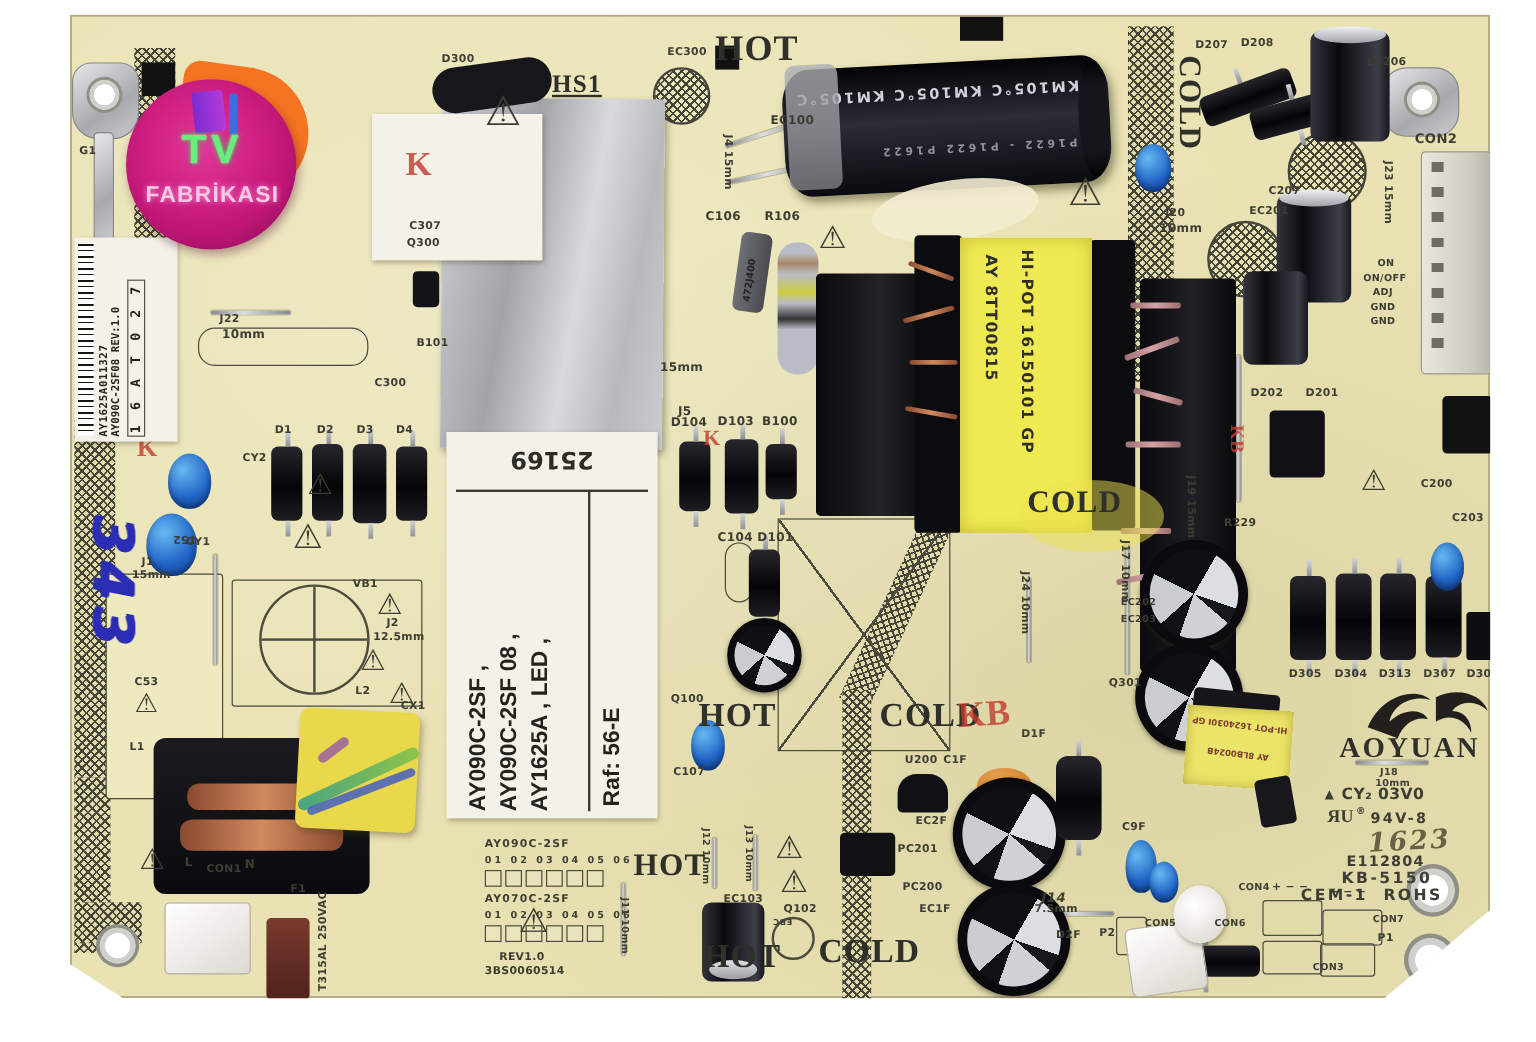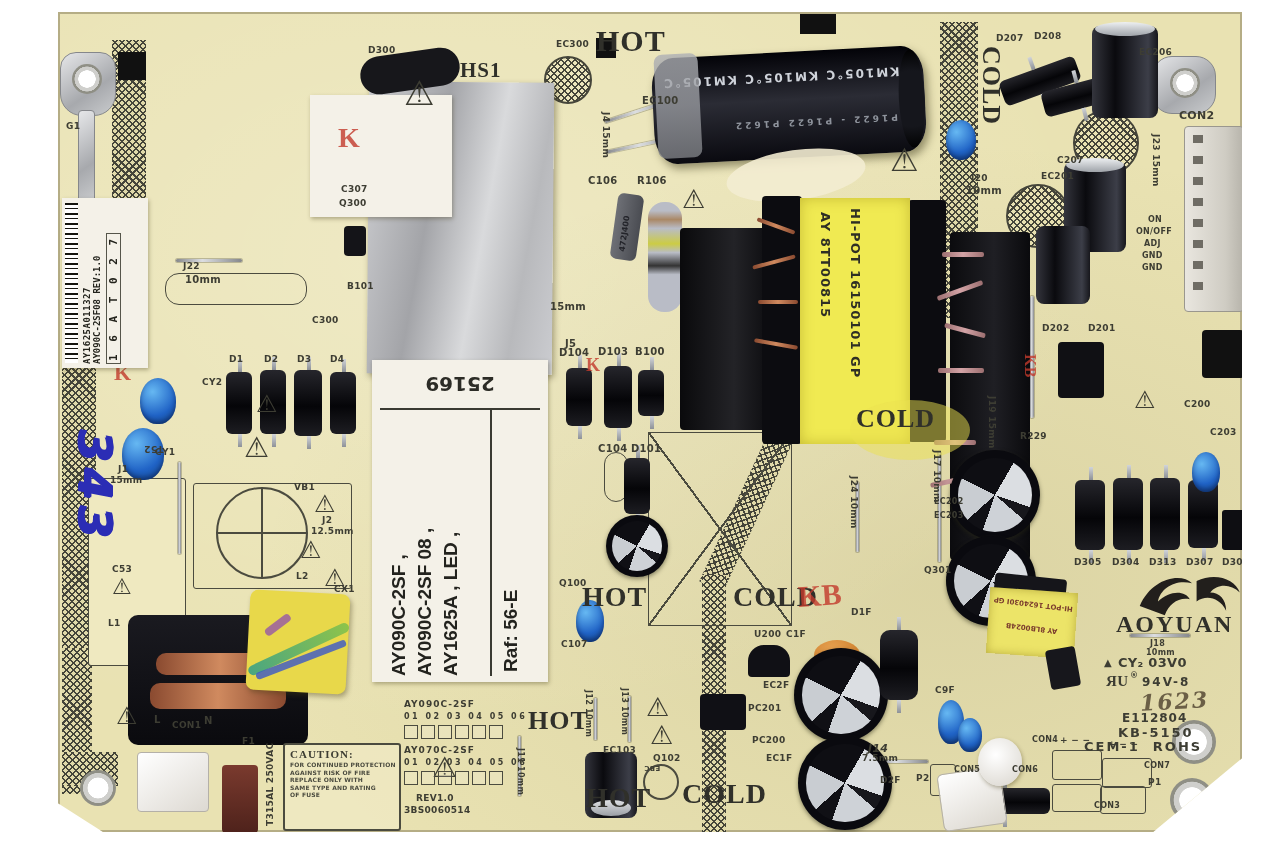--- a/index.html
+++ b/index.html
@@ -241,21 +241,21 @@
         <span class="warn" style="left: 54px; top: 564px; font-size: 22px;">⚠</span>
         <span class="warn" style="left: 58px; top: 692px; font-size: 24px;">⚠</span>
         <span class="warn" style="left: 374px; top: 742px; font-size: 28px;">⚠</span>
         <span class="warn" style="left: 588px; top: 682px; font-size: 26px;">⚠</span>
         <span class="warn" style="left: 592px; top: 710px; font-size: 26px;">⚠</span>
         <span class="warn" style="left: 1076px; top: 376px; font-size: 24px;">⚠</span>
       </div>
     <div id="silk" class="abs" style="left:0;top:0;width:100%;height:100%;">
         <span class="lb" style="left: 8px; top: 110px; font-size: 9px;">G1</span>
         <span class="lb" style="left: 310px; top: 34px; font-size: 9px;">D300</span>
-        <span class="lb serif" style="left: 402px; top: 48px; font-size: 21px;">HS1</span>
+        <span class="lb serif" style="left: 402px; top: 48px; font-size: 21px; text-decoration: underline;">HS1</span>
         <span class="lb serif" style="left: 538px; top: 14px; font-size: 30px;">HOT</span>
         <span class="lb" style="left: 486px; top: 28px; font-size: 9px; margin-left: 12px;">EC300</span>
         <span class="lb" style="left: 584px; top: 84px; font-size: 10px;">EC100</span>
         <span class="lb" style="left: 552px; top: 100px; font-size: 9px; transform: rotate(90deg); transform-origin: 0px 0px;">J4 15mm</span>
         <span class="lb" style="left: 530px; top: 164px; font-size: 10px;">C106</span>
         <span class="lb" style="left: 579px; top: 164px; font-size: 10px;">R106</span>
         <span class="lb" style="left: 507px; top: 279px; font-size: 10px; margin-top: 48px;">J5</span>
         <span class="lb" style="left: 492px; top: 290px; font-size: 10px;">15mm</span>
         <span class="lb" style="left: 501px; top: 336px; font-size: 10px;">D104</span>
         <span class="lb" style="left: 540px; top: 335px; font-size: 10px;">D103</span>
@@ -373,30 +373,20 @@
     <span class="lb" style="left:1046px;top:646px;font-size:10px;">▲</span>
     <div class="lb" style="left:1060px;top:644px;font-size:13px;">CY₂ 03V0</div>
     <div class="lb" style="left:1048px;top:662px;font-size:15px;font-family:'Liberation Serif',serif;">ЯU</div>
     <div class="lb" style="left:1072px;top:660px;font-size:8px;">®</div>
     <div class="lb" style="left:1084px;top:664px;font-size:12px;letter-spacing:2px;">94V-8</div>
     <div class="lb" style="left:1082px;top:678px;font-size:22px;font-family:'DejaVu Serif',serif;font-style:italic;color:#6b5f46;transform:rotate(-3deg);letter-spacing:2px;">1623</div>
     <div class="lb" style="left:1064px;top:700px;font-size:12px;letter-spacing:1px;">E112804</div>
     <div class="lb" style="left:1060px;top:714px;font-size:13px;letter-spacing:2px;">KB-5150</div>
     <div class="lb" style="left:1026px;top:728px;font-size:13px;letter-spacing:2px;">CEM-1  ROHS</div>
 
-    <div class="abs" style="left:225px;top:731px;width:114px;height:84px;border:2px solid #4b4b3f;border-radius:3px;background:rgba(255,252,235,.25);">
-      <div style="font:700 11px 'Liberation Serif',serif;color:#3d3d33;margin:3px 0 1px 5px;letter-spacing:1px;">CAUTION:</div>
-      <div style="margin-left:5px;font:700 6px 'DejaVu Sans';color:#4b4b3f;line-height:7.5px;letter-spacing:.2px;">
-          <div>FOR CONTINUED PROTECTION</div>
-          <div>AGAINST RISK OF FIRE</div>
-          <div>REPLACE ONLY WITH</div>
-          <div>SAME TYPE AND RATING</div>
-          <div>OF FUSE</div>
-        </div>
-    </div>
 
     <div class="abs" style="left:346px;top:688px;width:130px;height:130px;">
       <div class="lb" style="left:0;top:0;font-size:9px;letter-spacing:1px;">AY090C-2SF</div>
       <div class="lb" style="left:0;top:13px;font-size:8px;letter-spacing:2.5px;">01 02 03 04 05 06</div>
       <div class="abs" id="boxesA" style="left:0;top:24px;"><span class="sq"></span><span class="sq"></span><span class="sq"></span><span class="sq"></span><span class="sq"></span><span class="sq"></span></div>
       <div class="lb" style="left:0;top:46px;font-size:9px;letter-spacing:1px;">AY070C-2SF</div>
       <div class="lb" style="left:0;top:59px;font-size:8px;letter-spacing:2.5px;">01 02 03 04 05 06</div>
       <div class="abs" id="boxesB" style="left:0;top:70px;"><span class="sq"></span><span class="sq"></span><span class="sq"></span><span class="sq"></span><span class="sq"></span><span class="sq"></span></div>
       <div class="lb" style="left:0;top:94px;font-size:9px;padding-left:12px;">REV1.0</div>
       <div class="lb" style="left:0;top:106px;font-size:9px;">3BS0060514</div>
@@ -423,13 +413,24 @@
       <div style="position:absolute;left:14px;top:316px;width:300px;transform:rotate(-90deg);transform-origin:0 0;">
         <div style="font:700 19px 'Liberation Sans',sans-serif;color:#23231e;line-height:26px;">AY090C-2SF ,</div>
         <div style="font:700 19px 'Liberation Sans',sans-serif;color:#23231e;line-height:26px;">AY090C-2SF 08 ,</div>
         <div style="font:700 19px 'Liberation Sans',sans-serif;color:#23231e;line-height:26px;">AY1625A , LED ,</div>
       </div>
       <div style="position:absolute;left:128px;top:312px;width:256px;transform:rotate(-90deg);transform-origin:0 0;
            font:700 19px 'Liberation Sans',sans-serif;color:#23231e;">Raf:  56-E</div>
     </div>
   </div>
 
+  <div class="abs" style="left:105px;top:62px;width:146px;height:146px;">
+    <div style="position:absolute;left:42px;top:-6px;width:110px;height:110px;background:#f47421;border-radius:14px 50% 50% 46%;transform:rotate(8deg);"></div>
+    <div style="position:absolute;left:0;top:4px;width:142px;height:142px;border-radius:50%;
+         background:radial-gradient(circle at 45% 40%,#e5359a,#c21677 60%,#7e0f4e);box-shadow:2px 4px 8px rgba(80,20,50,.4);"></div>
+    <div style="position:absolute;left:56px;top:14px;width:26px;height:34px;background:linear-gradient(90deg,#7b2bd1,#b53bd9);border-radius:3px;transform:rotate(-6deg);"></div>
+    <div style="position:absolute;left:86px;top:16px;width:7px;height:34px;background:#3b6fe0;border-radius:2px;"></div>
+    <div style="position:absolute;left:24px;top:44px;width:96px;text-align:center;font:700 34px 'Liberation Sans',sans-serif;color:#66f07a;
+         text-shadow:0 0 6px #2dc94e,0 0 2px #fff;letter-spacing:4px;">TV</div>
+    <div style="position:absolute;left:2px;top:90px;width:140px;text-align:center;font:700 19px 'Liberation Sans',sans-serif;color:#f7c9e4;
+         text-shadow:0 0 5px #ff8ed0;letter-spacing:1px;">FABRİKASI</div>
+  </div>
 </div>
 
 </body></html>

